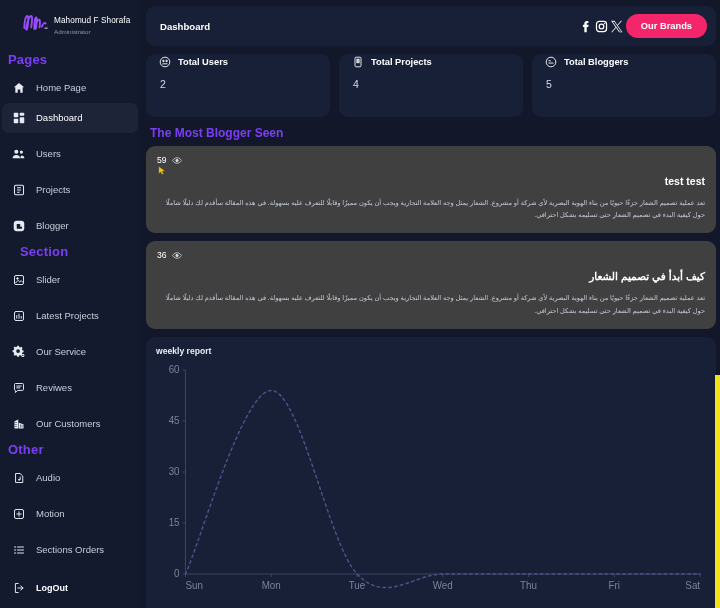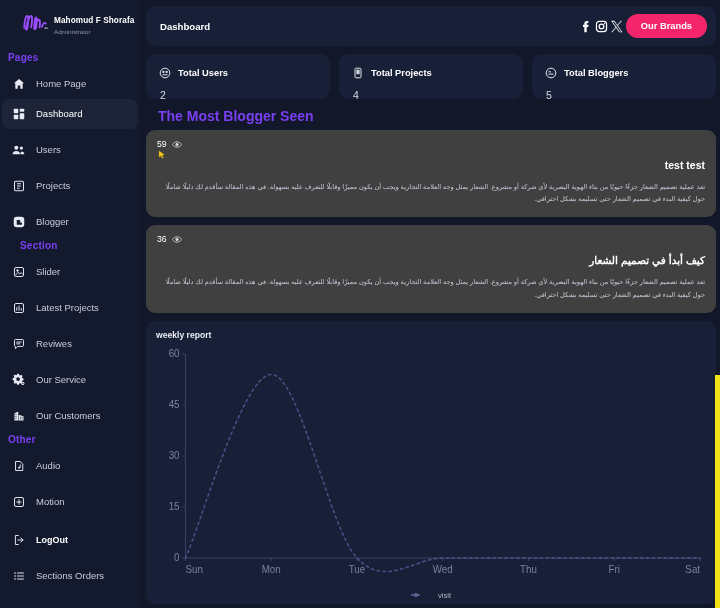--- a/index.html
+++ b/index.html
@@ -15,25 +15,25 @@
   .sidebar {
     width: 140px; height: 608px;
     background: #141a2e;
     flex: 0 0 140px;
     position: relative;
     overflow: hidden;
   }
   .brand { display: flex; align-items: center; gap: 6px; padding: 9px 0 0 22px; }
   .brand-logo { width: 26px; height: 20px; flex: 0 0 26px; }
   .brand-text { line-height: 1.15; }
-  .brand-name { font-size: 8.2px; font-weight: bold; color: #ffffff; letter-spacing: .1px; white-space: nowrap; }
+  .brand-name { font-size: 8.2px; font-weight: normal; color: #ffffff; letter-spacing: .1px; white-space: nowrap; }
   .brand-role { font-size: 6.2px; color: #8d94a8; margin-top: 1px; }
 
   .section-label {
-    font-size: 10px; font-weight: bold; color: #7b3ff2;
+    font-size: 13px; font-weight: bold; color: #7b3ff2;
     padding: 0 0 0 8px; letter-spacing: .2px;
   }
   .sec-pages { margin-top: 16px; }
   .sec-section { margin-top: 3px; padding-left: 20px; }
   .sec-other { margin-top: 3px; }
 
   .nav-item {
     display: flex; align-items: center; gap: 11px;
     height: 30px; padding-left: 12px;
     color: #c9cddb; font-size: 9.5px;
@@ -59,30 +59,30 @@
   .social { color: #ffffff; width: 15px; height: 15px; display: flex; align-items: center; justify-content: center; cursor: pointer; }
   .brands-btn {
     background: #f5256b; color: #ffffff; font-size: 9.3px; font-weight: bold;
     border: none; border-radius: 14px; padding: 7px 15px; cursor: pointer;
     font-family: "Liberation Sans", sans-serif; margin-left: 2px;
   }
 
   .cards { display: flex; gap: 9px; margin-bottom: 9px; }
   .card {
     flex: 1 1 0; background: #182037; border-radius: 9px;
-    padding: 12px 12px 12px 12px; height: 45px;
+    padding: 1px 12px 12px 12px; height: 63px;
   }
   .card-head { display: flex; align-items: center; gap: 7px; }
   .card-ico { width: 13px; height: 13px; color: #e8eaf2; display: flex; align-items: center; justify-content: center; }
   .card-title { font-size: 9.3px; font-weight: bold; color: #ffffff; }
   .card-val { font-size: 10.5px; color: #d6dae6; margin-top: 10px; padding-left: 2px; }
 
   .most-seen {
-    font-size: 14px; font-weight: bold; color: #7b3ff2;
-    margin: 0 0 6px 12px;
+    font-size: 12px; font-weight: bold; color: #7b3ff2;
+    margin: 0 0 6px 4px;
   }
 
   .post {
     background: #404040; border-radius: 9px;
     padding: 9px 11px 12px 11px; margin-bottom: 8px;
   }
   .post-meta { display: flex; align-items: center; gap: 5px; position: relative; }
   .views-num { font-size: 8.6px; color: #ffffff; position: relative; }
   .cursor-badge { position: absolute; left: 1px; top: 6px; width: 8px; height: 9px; }
   .eye-ico { width: 10px; height: 10px; color: #d8dce8; display: flex; align-items: center; }
@@ -215,38 +215,38 @@
         <svg viewBox="0 0 16 16" width="12" height="12" fill="none" stroke="currentColor" stroke-width="1.3">
             <rect x="2" y="2" width="12" height="12" rx="2"></rect>
             <path d="M5 11V7.4M8 11V5.4M11 11V8.6" stroke-linecap="round"></path>
           </svg>
       </span>
       <span class="nav-label">Latest Projects</span>
     </div>
 
     <div class="nav-item spaced">
       <span class="ico">
-        <svg viewBox="0 0 16 16" width="12" height="12" fill="none" stroke="currentColor" stroke-width="1.3">
-            <path d="M2 3.4A1.4 1.4 0 013.4 2h9.2A1.4 1.4 0 0114 3.4v6.4a1.4 1.4 0 01-1.4 1.4H6.4L3.2 14v-2.8h-.2A1.4 1.4 0 012 9.8z"></path>
-            <path d="M5 5.4h6M5 7.8h4" stroke-linecap="round"></path>
-          </svg>
-      </span>
-      <span class="nav-label">Reviwes</span>
-    </div>
-
-    <div class="nav-item spaced">
-      <span class="ico">
         <svg viewBox="0 0 18 18" width="13" height="13" fill="currentColor">
             <path d="M7.2 1.2h2.4l.35 1.7 1.5.62 1.45-.95 1.7 1.7-.95 1.45.62 1.5 1.7.35v2.4l-1.7.35-.62 1.5.95 1.45-1.7 1.7-1.45-.95-1.5.62-.35 1.7H7.2l-.35-1.7-1.5-.62-1.45.95-1.7-1.7.95-1.45-.62-1.5L.83 9.6V7.2l1.7-.35.62-1.5-.95-1.45 1.7-1.7 1.45.95 1.5-.62z"></path>
             <circle cx="8.4" cy="8.4" r="2.6" fill="#141a2e"></circle>
             <circle cx="15" cy="14.4" r="2.2"></circle>
             <circle cx="15" cy="14.4" r=".9" fill="#141a2e"></circle>
           </svg>
       </span>
       <span class="nav-label">Our Service</span>
+    </div>
+
+    <div class="nav-item spaced">
+      <span class="ico">
+        <svg viewBox="0 0 16 16" width="12" height="12" fill="none" stroke="currentColor" stroke-width="1.3">
+            <path d="M2 3.4A1.4 1.4 0 013.4 2h9.2A1.4 1.4 0 0114 3.4v6.4a1.4 1.4 0 01-1.4 1.4H6.4L3.2 14v-2.8h-.2A1.4 1.4 0 012 9.8z"></path>
+            <path d="M5 5.4h6M5 7.8h4" stroke-linecap="round"></path>
+          </svg>
+      </span>
+      <span class="nav-label">Reviwes</span>
     </div>
 
     <div class="nav-item spaced">
       <span class="ico">
         <svg viewBox="0 0 16 16" width="12" height="12" fill="currentColor">
             <path d="M2 14V4.4l5-2.4v12z"></path>
             <path d="M7.6 14V6.2l6.4 2V14z"></path>
             <g fill="#141a2e">
               <rect x="3.3" y="5.3" width="1.3" height="1.3"></rect>
               <rect x="3.3" y="8" width="1.3" height="1.3"></rect>
@@ -277,37 +277,37 @@
     <div class="nav-item spaced">
       <span class="ico">
         <svg viewBox="0 0 16 16" width="12" height="12" fill="none" stroke="currentColor" stroke-width="1.3">
             <rect x="2" y="2" width="12" height="12" rx="2"></rect>
             <path d="M8 5v6M5 8h6" stroke-linecap="round"></path>
           </svg>
       </span>
       <span class="nav-label">Motion</span>
     </div>
 
+    <div class="nav-item spaced">
+      <span class="ico">
+        <svg viewBox="0 0 16 16" width="12" height="12" fill="none" stroke="currentColor" stroke-width="1.3" stroke-linecap="round">
+            <path d="M2 4h1.6M2 8h1.6M2 12h1.6M6 4h8M6 8h8M6 12h8"></path>
+          </svg>
+      </span>
+      <span class="nav-label">Sections Orders</span>
+    </div>
+
     <div class="nav-item logout">
       <span class="ico">
         <svg viewBox="0 0 16 16" width="12" height="12" fill="none" stroke="currentColor" stroke-width="1.3" stroke-linecap="round">
             <path d="M7 2H3.2v12H7"></path>
             <path d="M10.4 5.2L13.4 8l-3 2.8M6.6 8h6.6"></path>
           </svg>
       </span>
       <span class="nav-label">LogOut</span>
-    </div>
-
-    <div class="nav-item spaced">
-      <span class="ico">
-        <svg viewBox="0 0 16 16" width="12" height="12" fill="none" stroke="currentColor" stroke-width="1.3" stroke-linecap="round">
-            <path d="M2 4h1.6M2 8h1.6M2 12h1.6M6 4h8M6 8h8M6 12h8"></path>
-          </svg>
-      </span>
-      <span class="nav-label">Sections Orders</span>
     </div>
   </aside>
 
   <main class="main">
 
     <div class="topbar">
       <div class="topbar-title">Dashboard</div>
       <div class="topbar-right">
         <span class="social">
           <svg viewBox="0 0 16 16" width="14" height="14" fill="currentColor">

